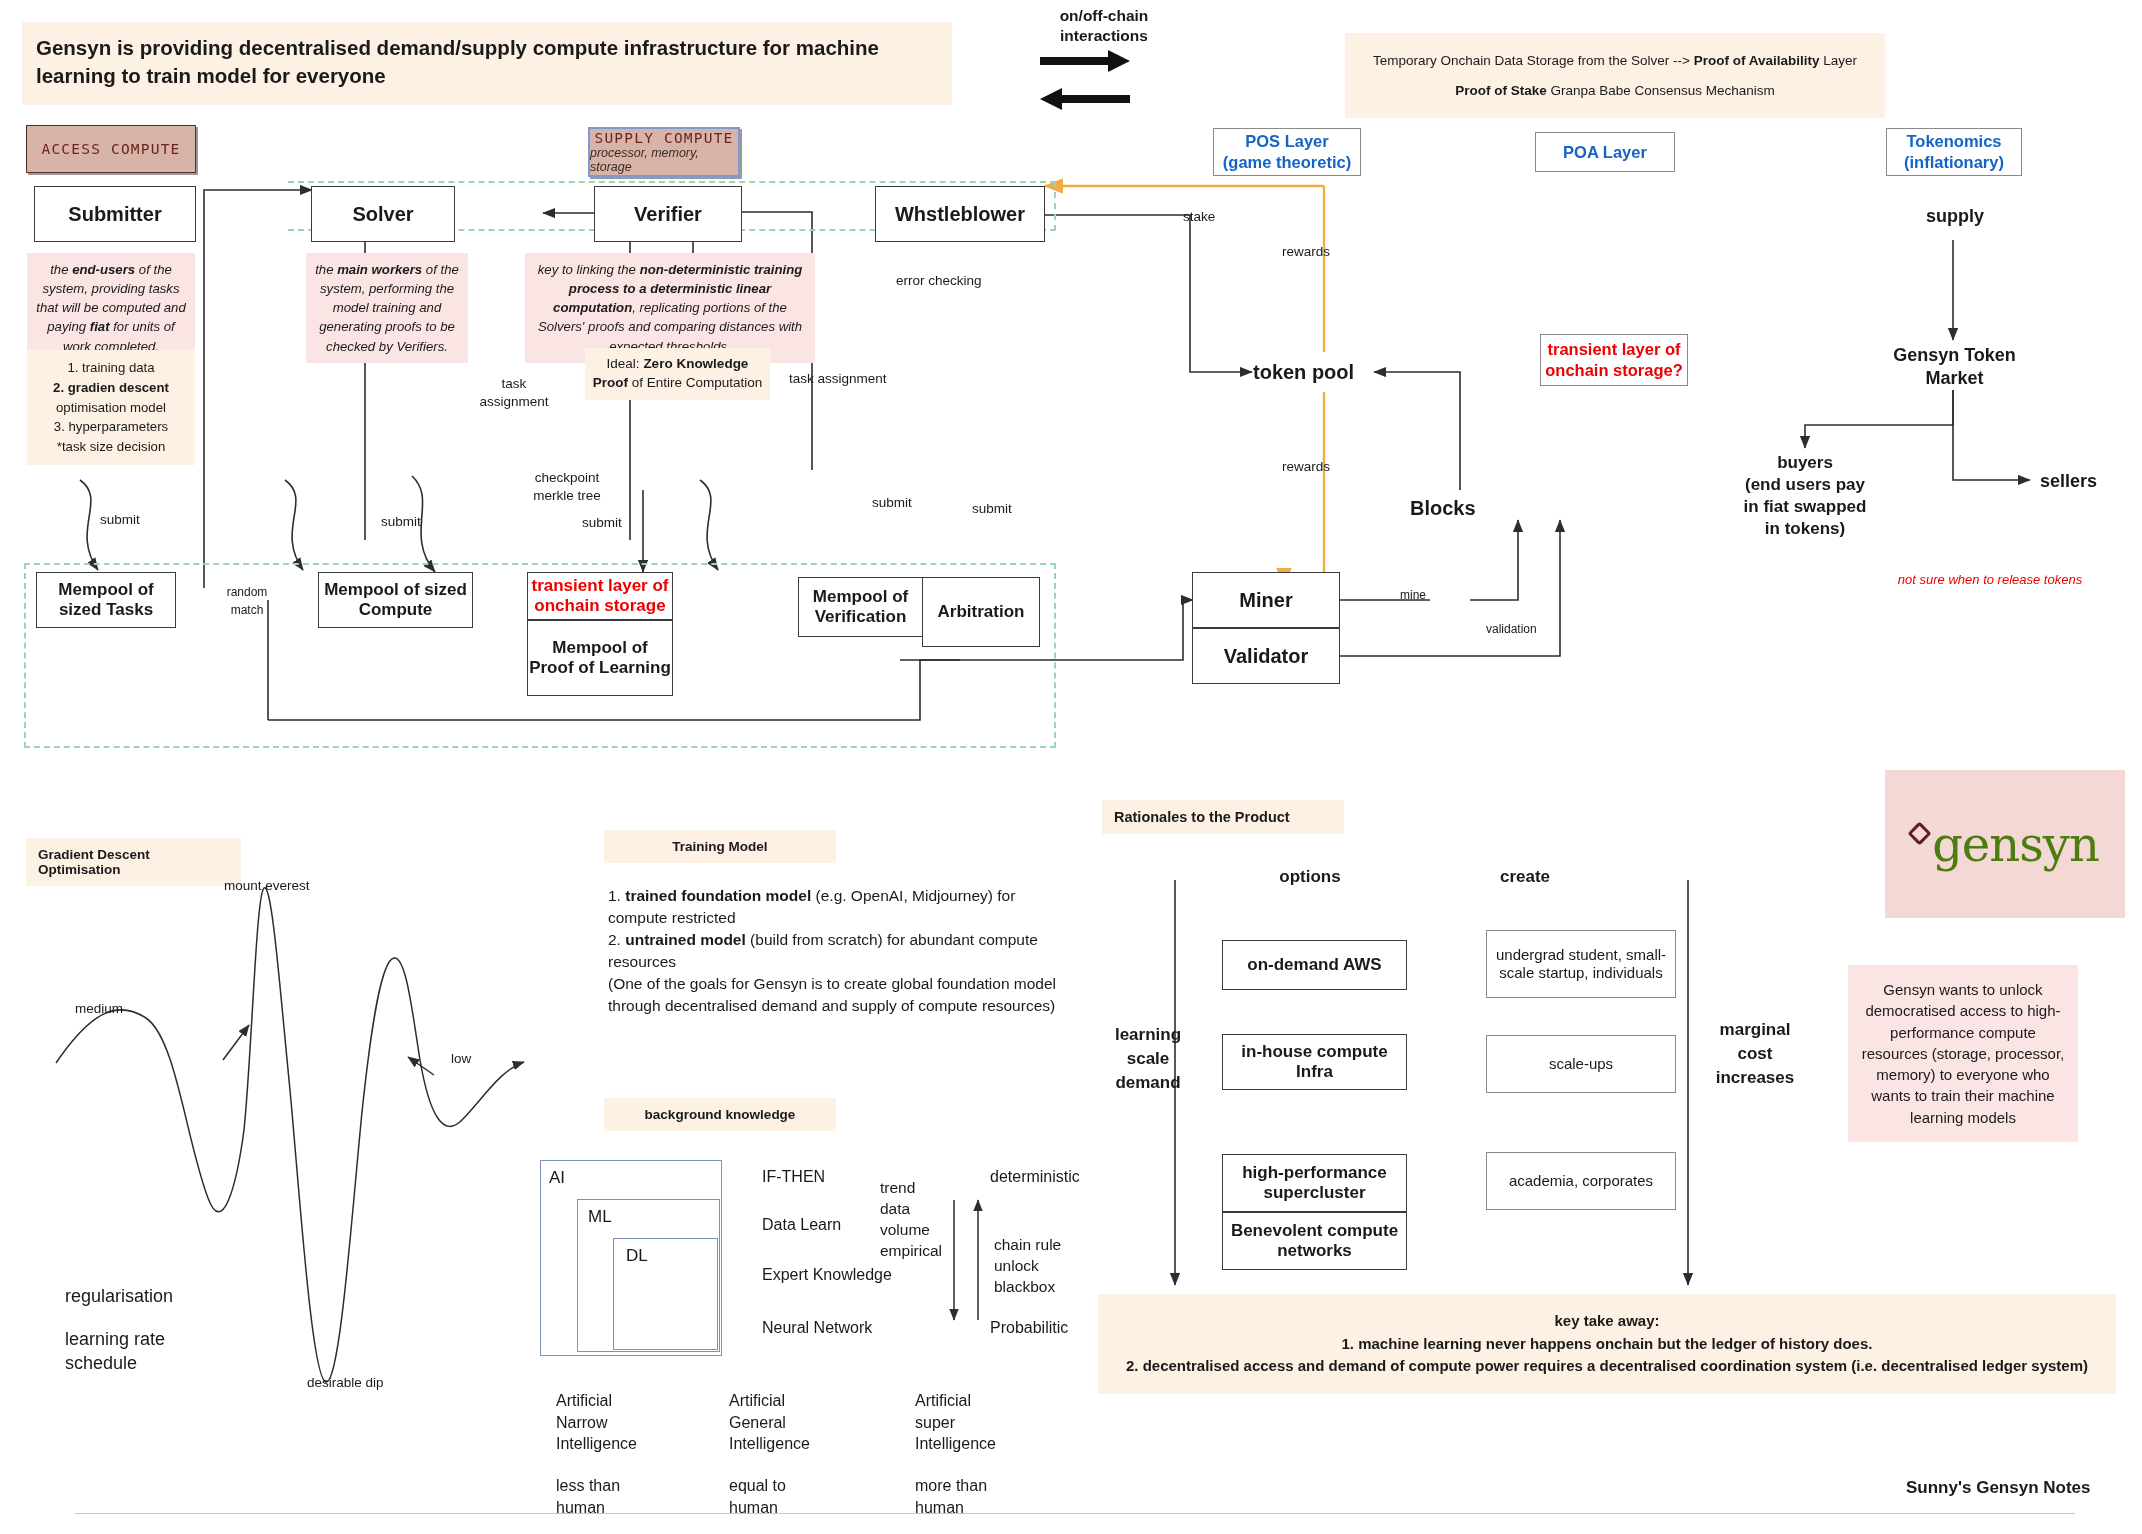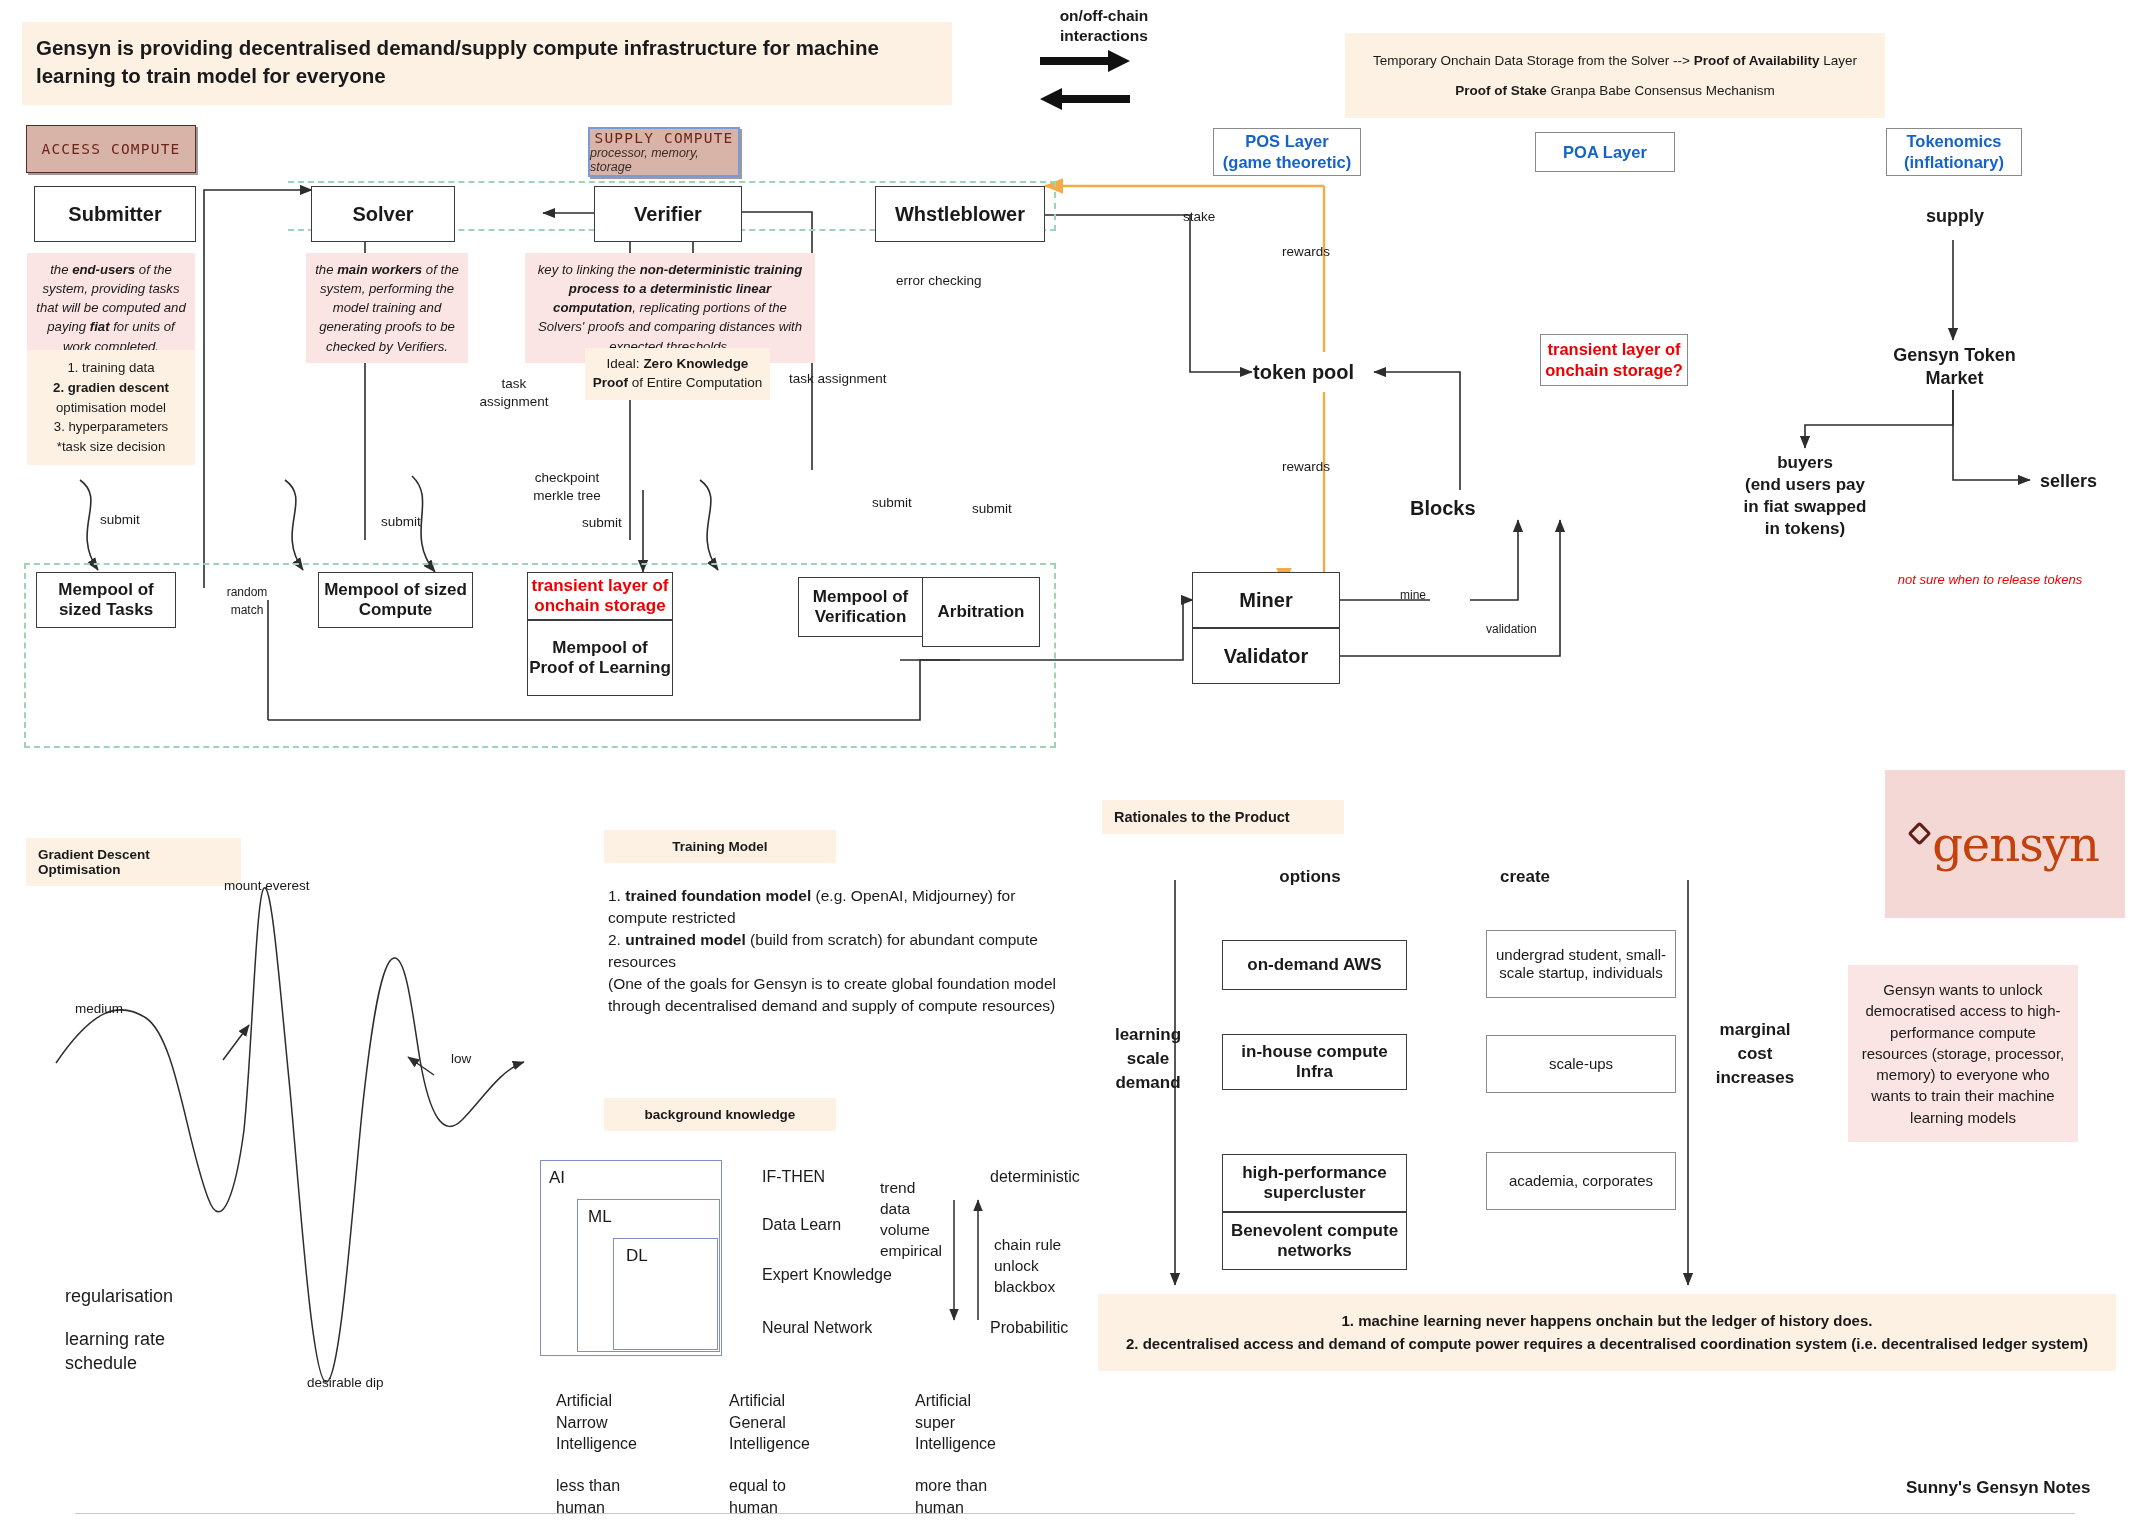--- a/index.html
+++ b/index.html
@@ -64,21 +64,21 @@
   .dashgroup { border:2.5px dashed #9fd3b8; }
 
   svg.overlay { position:absolute; left:0; top:0; width:2142px; height:1534px; pointer-events:none; }
 
   .hr-bottom { left:75px; top:1513px; width:2000px; height:1px; background:#c9c9c9; }
 
   .logo {
     background:#f4d8d5; display:flex; align-items:center; justify-content:center;
   }
   .logo .word {
-    font-family:"DejaVu Serif", serif; font-size:48px; color:#c2410c; letter-spacing:-1px;
+    font-family:"DejaVu Serif", serif; font-size:48px; color:#4d7c0f; letter-spacing:-1px;
   }
   .diamond {
     width:17px; height:17px; border:3px solid #5e2018; transform:rotate(45deg);
     border-radius:3px; margin-right:4px; margin-bottom:22px;
   }
 
   .kt { font-size:15px; line-height:1.5; font-weight:bold; }
   .signature { font-size:17px; font-weight:bold; }
 </style>
 </head>
@@ -377,18 +377,19 @@
   <span>academia, corporates</span>
 </div>
 
 <div class="abs logo" style="left:1885px; top:770px; width:240px; height:148px;">
   <div class="diamond"></div>
   <div class="word">gensyn</div>
 </div>
 <div class="abs pink ctr" style="left:1848px; top:965px; width:230px; padding:14px 12px; font-size:15px; line-height:1.42;">Gensyn wants to unlock democratised access to high-performance compute resources (storage, processor, memory) to everyone who wants to train their machine learning models</div>
 
 <div class="abs cream ctr" style="left:1098px; top:1294px; width:1018px; padding:16px 20px;">
+  <div class="kt">key take away:</div>
   <div class="kt">1. machine learning never happens onchain but the ledger of history does.</div>
   <div class="kt">2. decentralised access and demand of compute power requires a decentralised coordination system (i.e. decentralised ledger system)</div>
 </div>
 
 <div class="abs hr-bottom"></div>
 <div class="abs signature" style="left:1906px; top:1478px;">Sunny's Gensyn Notes</div>
 
 </body></html>

